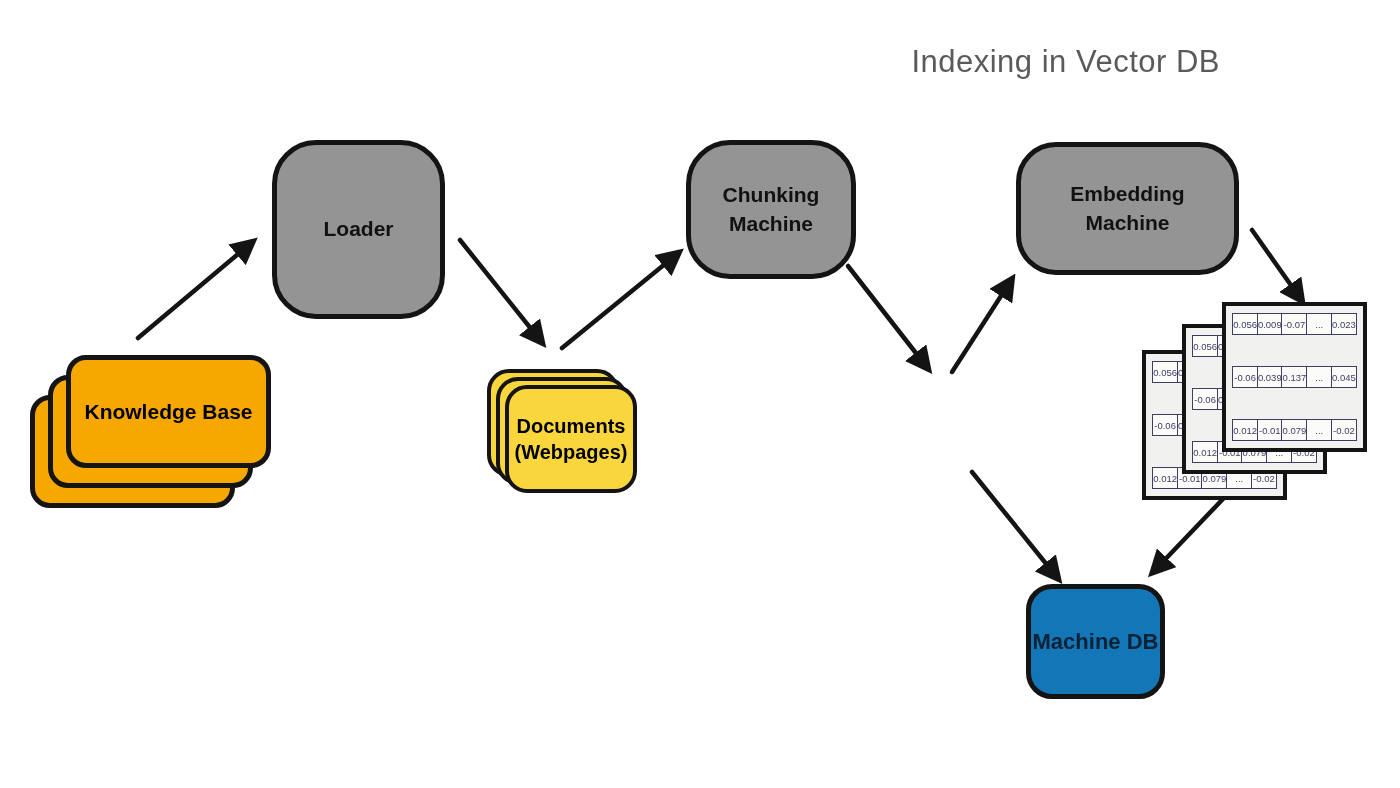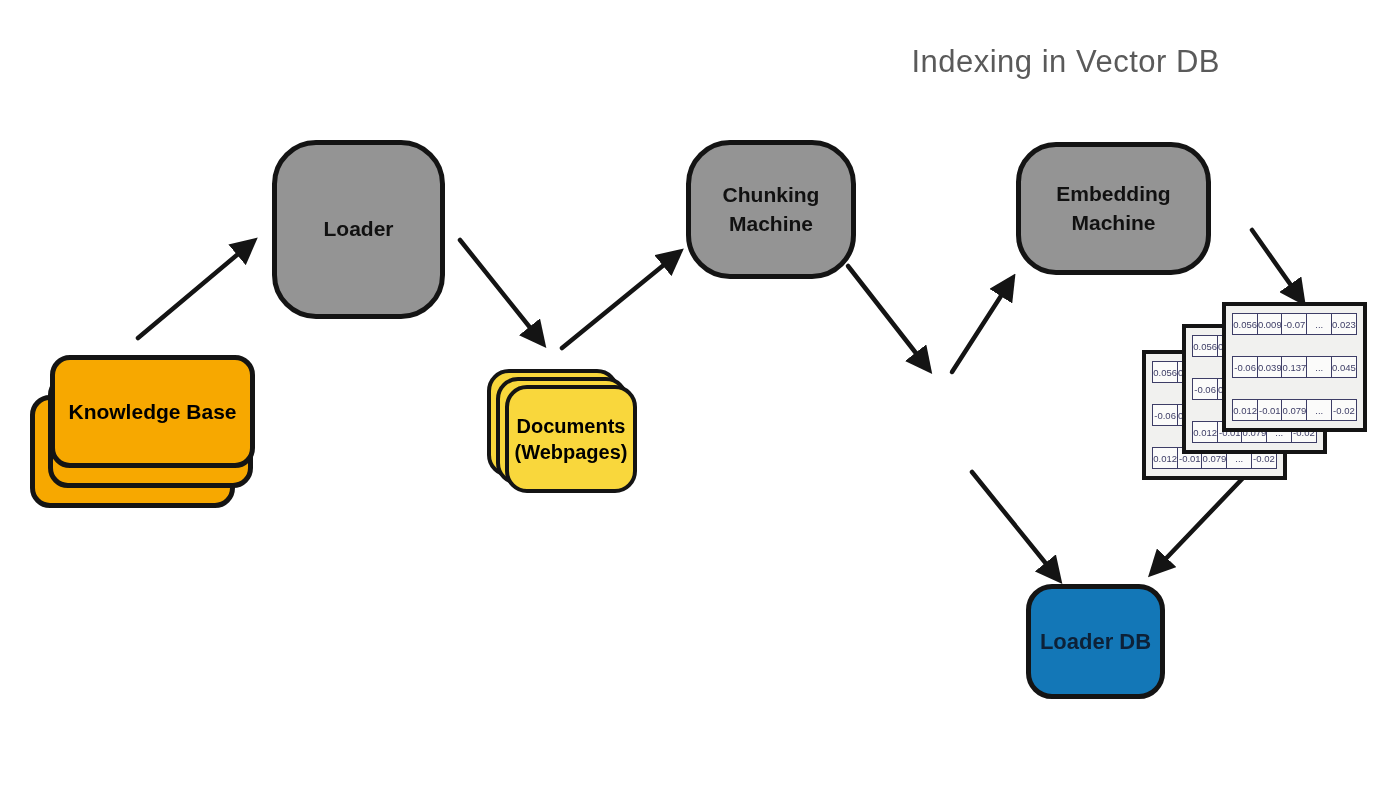--- a/index.html
+++ b/index.html
@@ -21,21 +21,21 @@
 
   .stack{position:absolute;z-index:2;}
   .card{position:absolute;box-sizing:border-box;display:flex;flex-direction:column;
         align-items:center;justify-content:center;text-align:center;font-weight:bold;}
   .orange-card{background:#F7A800;border:5px solid #141414;border-radius:20px;}
   .yellow-card{background:#F9D73C;border:4px solid #141414;border-radius:22px;}
   .kb-label{font-size:21px;}
   .doc-label{font-size:20px;line-height:1.3;}
   .snippet-label{font-size:21px;}
 
-  .matrix-card{position:absolute;width:145px;height:130px;background:#f1f1ef;
+  .matrix-card{position:absolute;width:145px;height:150px;background:#f1f1ef;
                border:4px solid #141414;box-sizing:border-box;padding:7px 6px;
                display:flex;flex-direction:column;justify-content:space-between;}
   .m-row{display:flex;}
   .m-cell{flex:1;border:1.5px solid #3D3D66;background:#fbfbfa;color:#3D3D66;
           font-size:9.5px;line-height:21px;height:22px;text-align:center;
           box-sizing:border-box;margin-left:-1.5px;overflow:hidden;}
   .m-cell:first-child{margin-left:0;}
 </style>
 </head>
 <body>
@@ -58,21 +58,21 @@
       <line x1="952" y1="372" x2="1010" y2="282" marker-end="url(#ah)"></line>
       <line x1="1252" y1="230" x2="1300" y2="298" marker-end="url(#ah)"></line>
       <line x1="972" y1="472" x2="1056" y2="576" marker-end="url(#ah)"></line>
       <line x1="1243" y1="478" x2="1155" y2="570" marker-end="url(#ah)"></line>
     </g>
   </svg>
 
   <div class="stack" style="left:30px;top:355px;width:242px;height:156px;">
     <div class="card orange-card" style="left:0;top:40px;width:205px;height:113px;"></div>
     <div class="card orange-card" style="left:18px;top:20px;width:205px;height:113px;"></div>
-    <div class="card orange-card" style="left:20px;top:0;width:205px;height:113px;">
+    <div class="card orange-card" style="left:36px;top:0;width:205px;height:113px;">
       <span class="kb-label">Knowledge Base</span>
     </div>
   </div>
 
   <div class="node machine" style="left:272px;top:140px;width:173px;height:179px;">
     <span>Loader</span>
   </div>
 
   <div class="stack" style="left:487px;top:369px;width:152px;height:126px;">
     <div class="card yellow-card" style="left:0;top:0;width:132px;height:108px;"></div>
@@ -86,21 +86,21 @@
   </div>
 
   <div class="node machine" style="left:686px;top:140px;width:170px;height:139px;">
     <div>
       <div>Chunking</div>
       <div>Machine</div>
     </div>
   </div>
 
 
-  <div class="node machine" style="left:1016px;top:142px;width:195px;height:133px;border-radius:40px;">
+  <div class="node machine" style="left:1016px;top:142px;width:223px;height:133px;border-radius:40px;">
     <div>
       <div>Embedding</div>
       <div>Machine</div>
     </div>
   </div>
 
   <div class="stack" style="left:0;top:0;width:0;height:0;">
     <div class="matrix-card" style="left:1142px;top:350px;">
         <div class="m-row">
           <span class="m-cell">0.056</span>
@@ -166,16 +166,16 @@
           <span class="m-cell">0.012</span>
           <span class="m-cell">-0.01</span>
           <span class="m-cell">0.079</span>
           <span class="m-cell">...</span>
           <span class="m-cell">-0.02</span>
         </div>
       </div>
   </div>
 
   <div class="node vectordb" style="left:1026px;top:584px;width:139px;height:115px;">
-    <span>Loader DB</span>
+    <span>Machine DB</span>
   </div>
 
 </div>
 
 </body></html>

